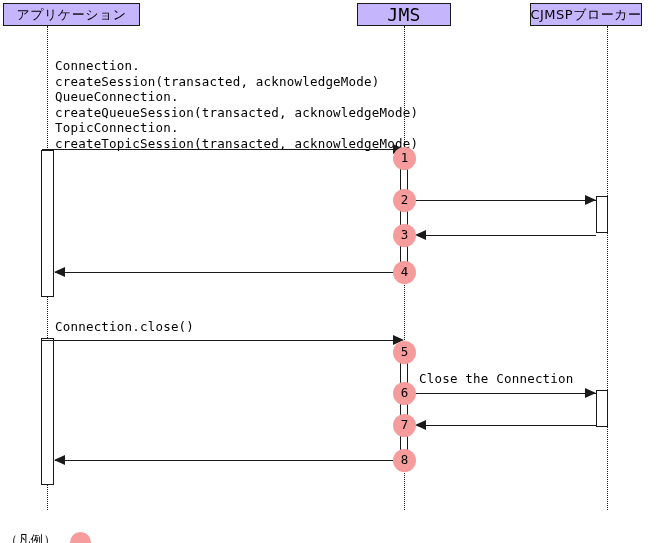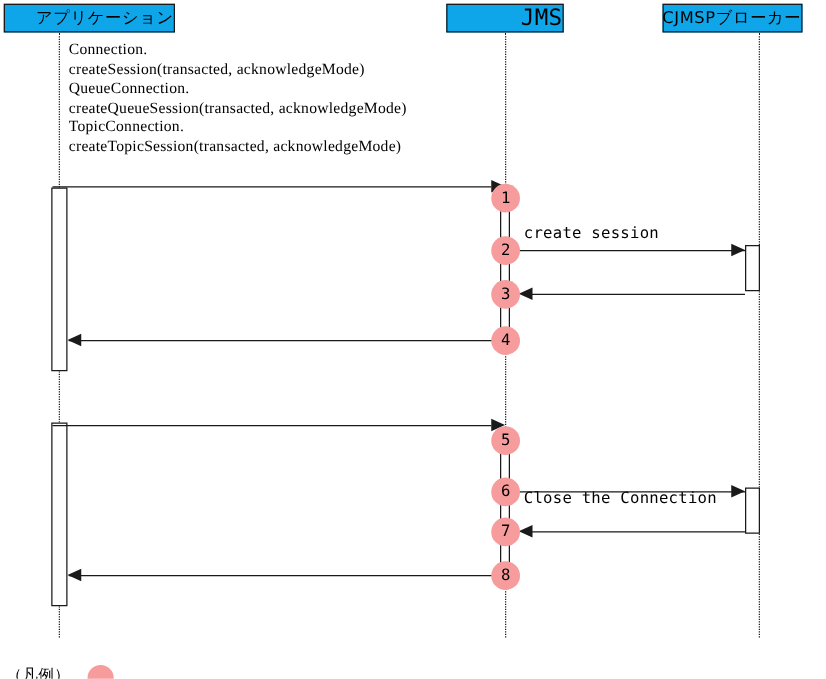--- a/index.html
+++ b/index.html
@@ -22,25 +22,25 @@
     left: 0;
     top: 0;
     width: 661px;
     height: 543px;
   }
 
   
   .participant-box {
     position: absolute;
     border: 1.6px solid #1a1a1a;
-    background: #0ea5e9;
+    background: #c4b5fd;
     box-sizing: border-box;
     display: flex;
     align-items: center;
-    justify-content: flex-end;
+    justify-content: center;
     height: 23px;
     font-size: 13px;
     line-height: 1;
     letter-spacing: 0.5px;
     white-space: nowrap;
   }
   .participant-box.jp {
     font-family: "DejaVu Sans", "Liberation Sans", sans-serif;
   }
   .participant-box.mono {
@@ -166,35 +166,34 @@
   </div>
 
   <div class="participant-box jp" id="box-brk">
     <span>CJMSPブローカー</span>
   </div>
 
   <div class="lifeline" id="lifeline-app"></div>
   <div class="lifeline" id="lifeline-jms"></div>
   <div class="lifeline" id="lifeline-brk"></div>
 
-  <div class="msg-label" style="left:55px; top:32px;font-family:Liberation Serif, serif;">Connection.
+  <div class="msg-label" style="left:55px; top:58px;">Connection.
 createSession(transacted, acknowledgeMode)
 QueueConnection.
 createQueueSession(transacted, acknowledgeMode)
 TopicConnection.
 createTopicSession(transacted, acknowledgeMode)</div>
 
   <div class="activation" id="act-app-1"></div>
   <div class="activation" id="act-jms-1"></div>
   <div class="activation" id="act-brk-1"></div>
 
   <div class="msg-line" style="left:42px; top:149px; width:351px;"></div>
   <div class="arrowhead right" style="left:393px; top:144px;"></div>
 
-  <div class="msg-label" style="left:419px; top:178px;">create session</div>
   <div class="msg-line" style="left:408px; top:200px; width:188px;"></div>
   <div class="arrowhead right" style="left:585px; top:195px;"></div>
 
   <div class="msg-line" style="left:418px; top:235px; width:178px;"></div>
   <div class="arrowhead left" style="left:415px; top:230px;"></div>
 
   <div class="msg-line" style="left:55px; top:272px; width:345px;"></div>
   <div class="arrowhead left" style="left:54px; top:267px;"></div>
 
   <div class="trace-point" style="left:393px; top:147px; background:#F79C9C;">
@@ -203,29 +202,30 @@
   <div class="trace-point" style="left:393px; top:189px; background:#F79C9C;">
     <span>2</span>
   </div>
   <div class="trace-point" style="left:393px; top:224px; background:#F79C9C;">
     <span>3</span>
   </div>
   <div class="trace-point" style="left:393px; top:261px; background:#F79C9C;">
     <span>4</span>
   </div>
 
+  <div class="msg-label" style="left:55px; top:319px;">Connection.close()</div>
 
   <div class="activation" id="act-app-2"></div>
   <div class="activation" id="act-jms-2"></div>
   <div class="activation" id="act-brk-2"></div>
 
   <div class="msg-line" style="left:42px; top:340px; width:351px;"></div>
   <div class="arrowhead right" style="left:393px; top:335px;"></div>
 
-  <div class="msg-label" style="left:419px; top:390px;">Close the Connection</div>
+  <div class="msg-label" style="left:419px; top:371px;">Close the Connection</div>
   <div class="msg-line" style="left:408px; top:393px; width:188px;"></div>
   <div class="arrowhead right" style="left:585px; top:388px;"></div>
 
   <div class="msg-line" style="left:418px; top:425px; width:178px;"></div>
   <div class="arrowhead left" style="left:415px; top:420px;"></div>
 
   <div class="msg-line" style="left:55px; top:460px; width:345px;"></div>
   <div class="arrowhead left" style="left:54px; top:455px;"></div>
 
   <div class="trace-point" style="left:393px; top:341px; background:#F79C9C;">

